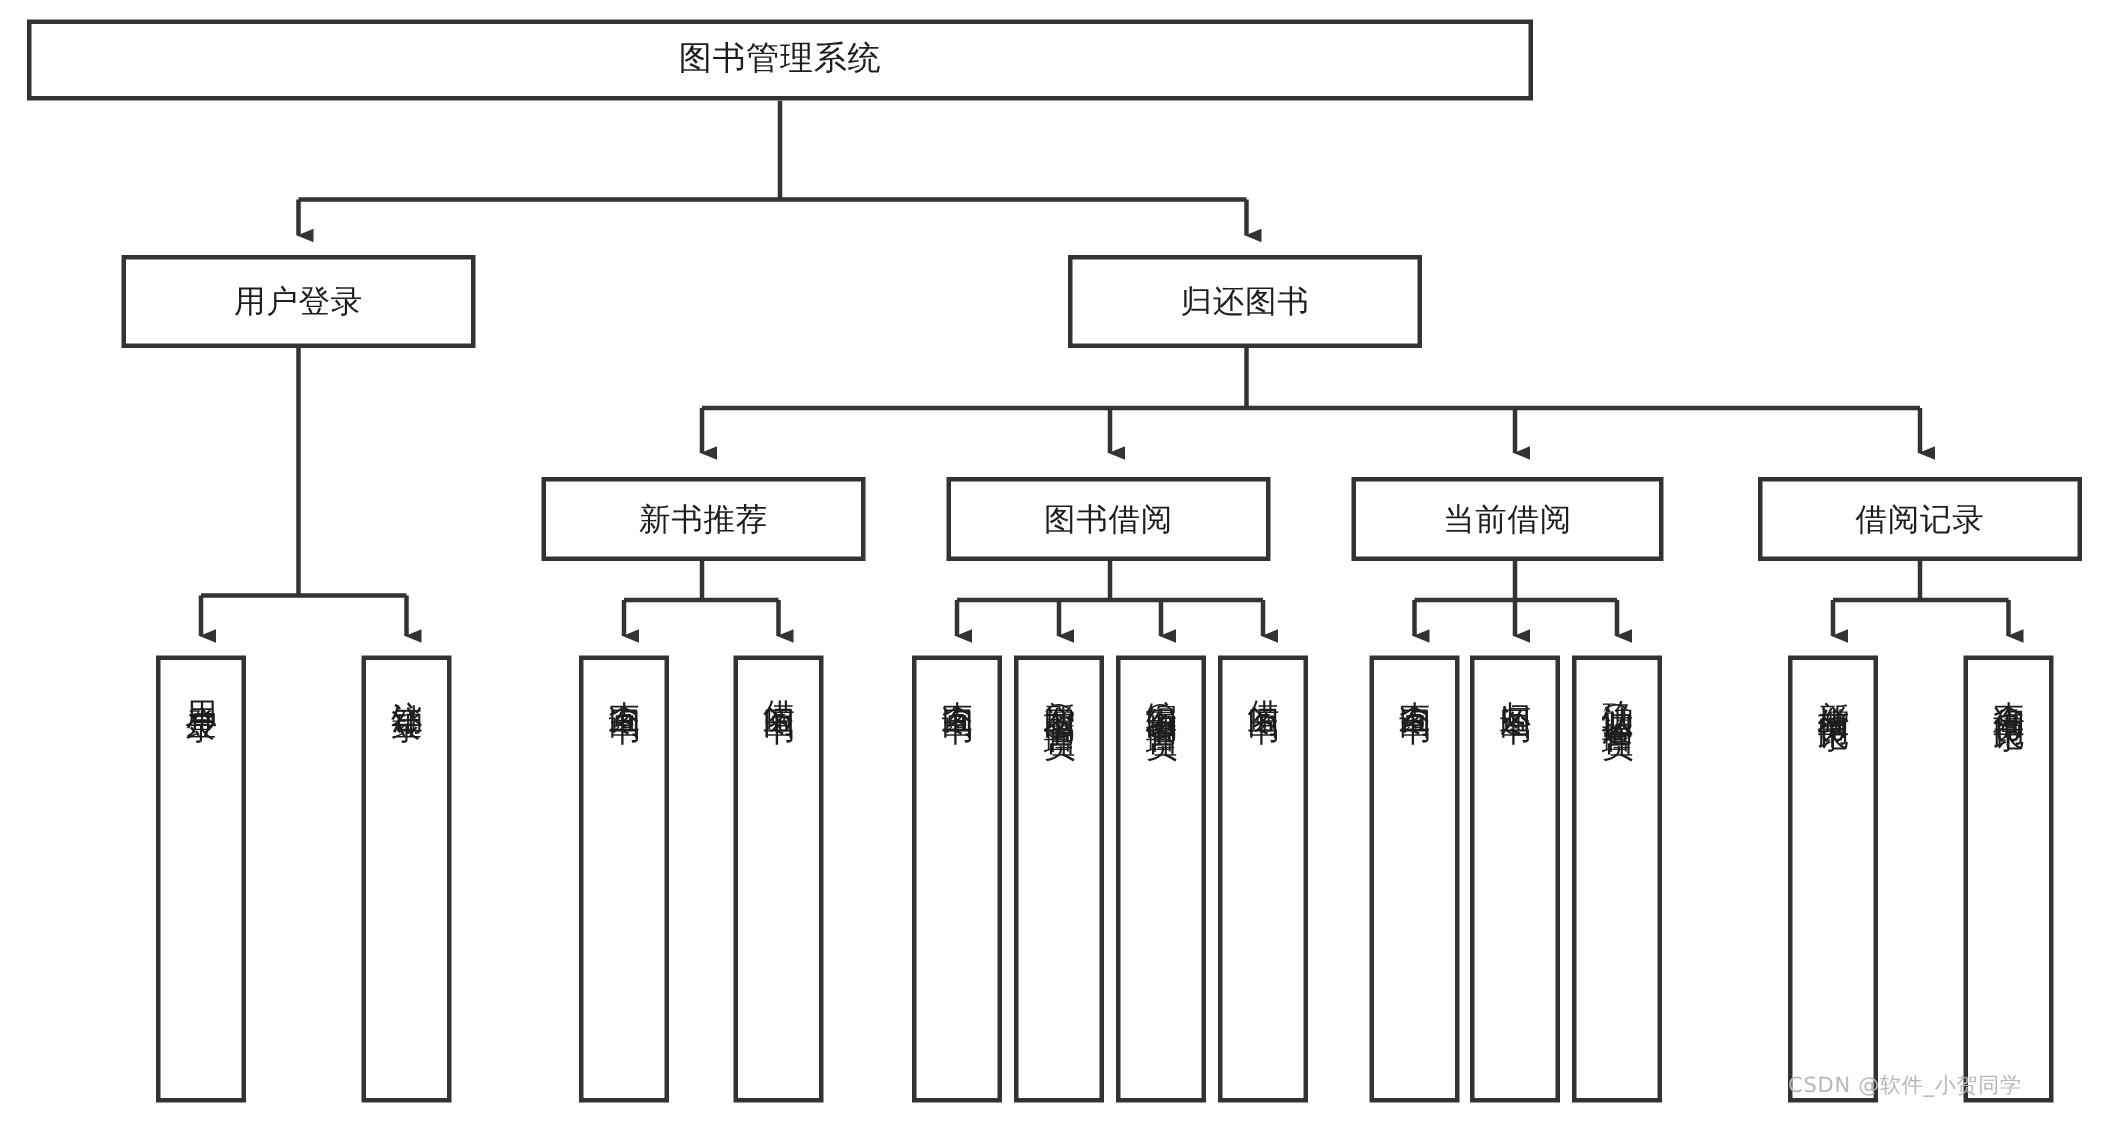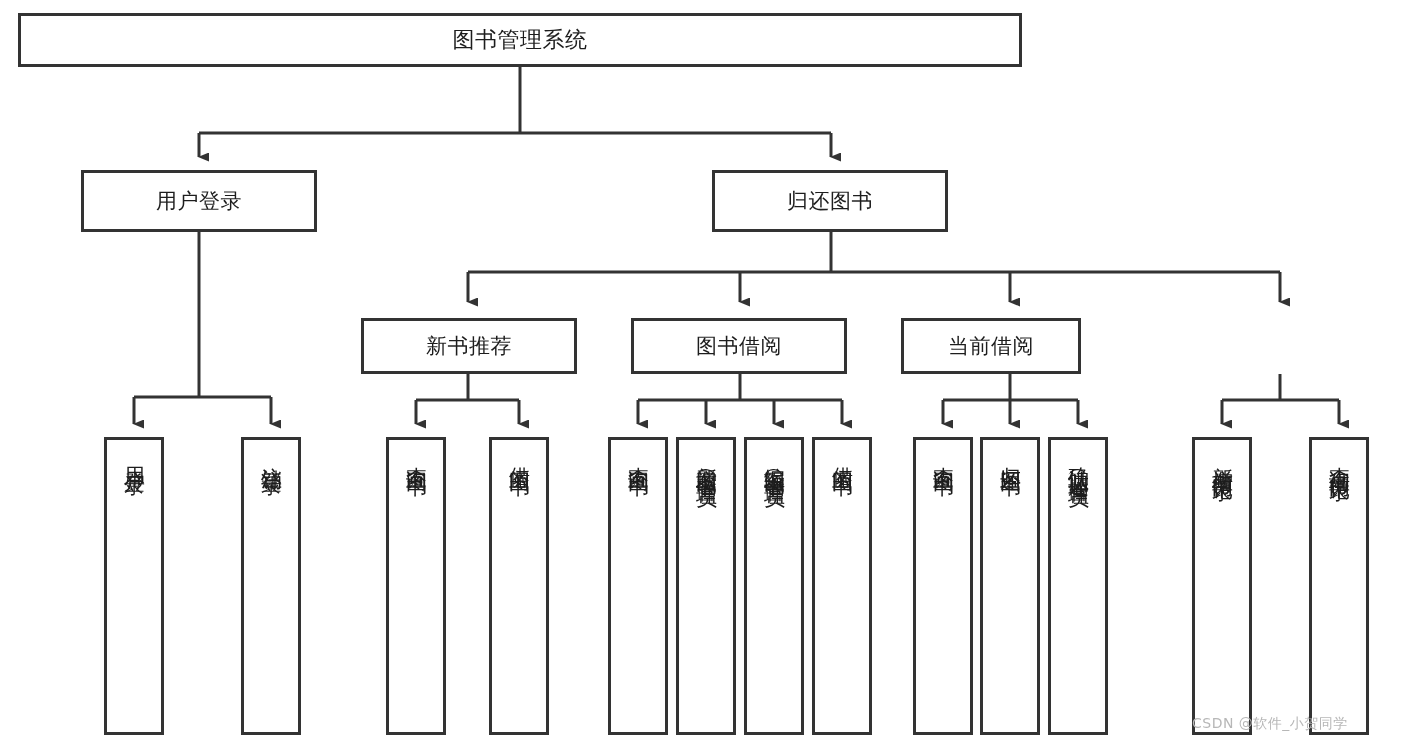--- a/index.html
+++ b/index.html
@@ -132,22 +132,25 @@
   <div class="node" style="left:712px; top:170px; width:236px; height:62px;">
     <span class="node-label">归还图书</span>
   </div>
 
   <div class="node" style="left:631px; top:318px; width:216px; height:56px;">
     <span class="node-label">图书借阅</span>
   </div>
   <div class="node" style="left:361px; top:318px; width:216px; height:56px;">
     <span class="node-label">新书推荐</span>
   </div>
-  <div class="node" style="left:901px; top:318px; width:180px; height:56px;">
+  <div class="node" style="left:901px; top:318px; width:208px; height:56px;">
     <span class="node-label">当前借阅</span>
+  </div>
+  <div class="node" style="left:1172px; top:318px; width:216px; height:56px;">
+    <span class="node-label">借阅记录</span>
   </div>
 
   <div class="node vertical" style="left:104px; top:437px; width:60px; height:298px;">
     <span class="node-label">用户登录</span>
   </div>
   <div class="node vertical" style="left:241px; top:437px; width:60px; height:298px;">
     <span class="node-label">注销登录</span>
   </div>
 
   <div class="node vertical" style="left:386px; top:437px; width:60px; height:298px;">

